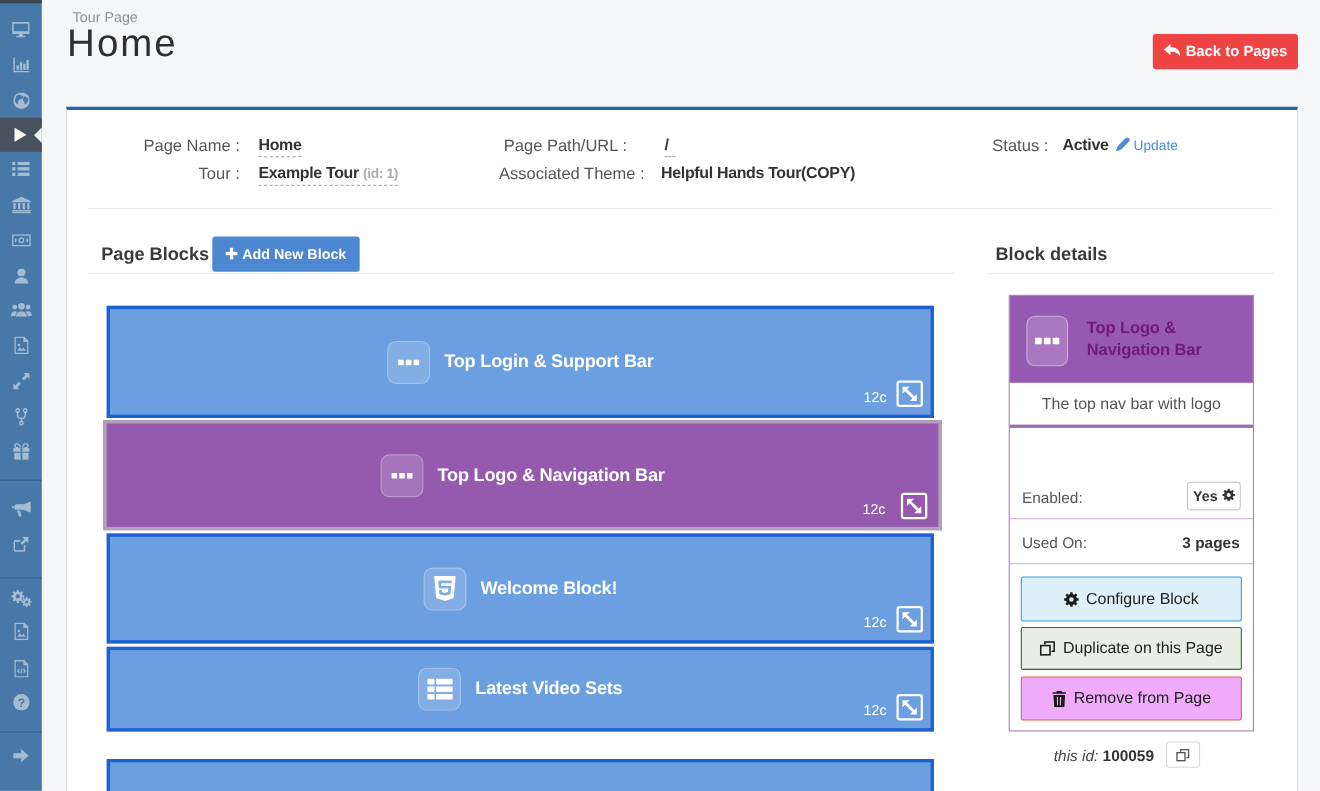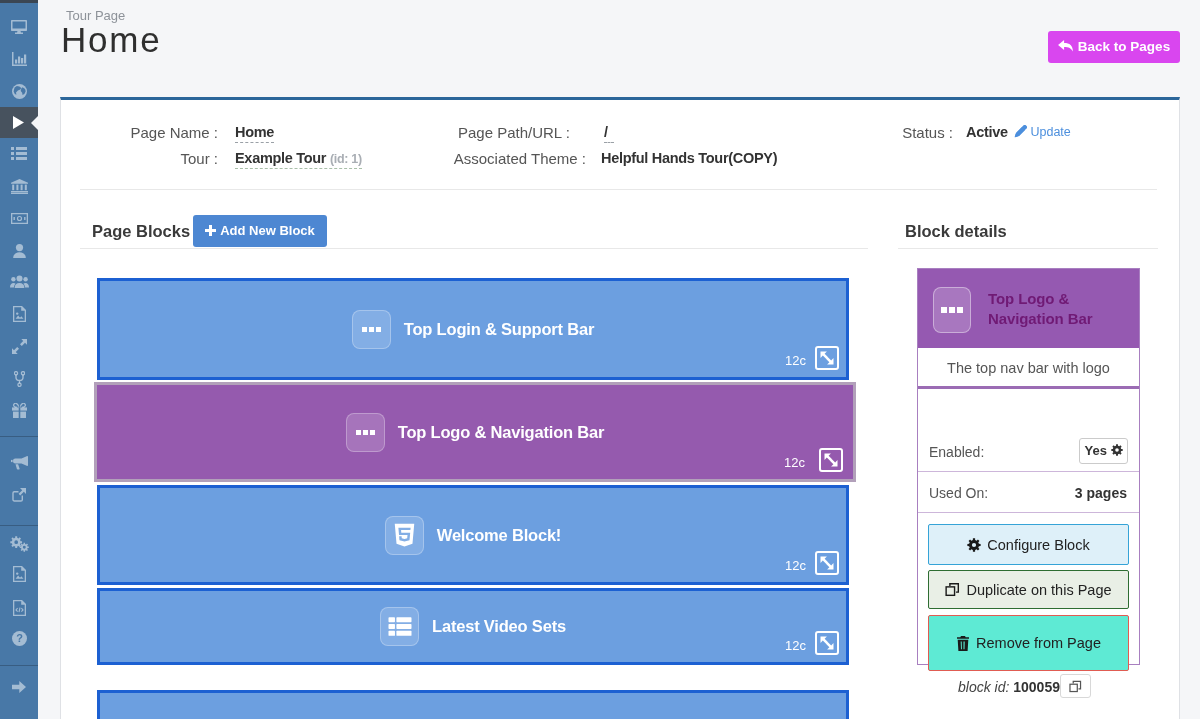--- a/index.html
+++ b/index.html
@@ -12,21 +12,21 @@
   #sidebar .divider { position:absolute; left:0; width:38px; height:1px; background:rgba(0,0,0,0.22); }
   #sidebar .icon { position:absolute; left:0; width:38px; text-align:center; }
   #sidebar .icon svg { display:block; margin:0 auto; fill:rgba(255,255,255,0.5); stroke:none; }
   #sidebar .icon svg [stroke-width] { stroke:rgba(255,255,255,0.5); fill:none; }
   #active-item { position:absolute; left:0; top:107px; width:38px; height:31px; background:#47525e; }
   #active-item .notch { position:absolute; right:0; top:50%; margin-top:-7px; width:0; height:0;
      border-top:7px solid transparent; border-bottom:7px solid transparent; border-right:7px solid #f5f6f8; }
   
   #crumb { position:absolute; left:66px; top:8px; font-size:13px; color:#8d9299; }
   #pagetitle { position:absolute; left:61px; top:20px; font-size:35px; color:#2f2f2f; letter-spacing:1.8px; }
-  #backbtn { position:absolute; left:1048px; top:31px; width:132px; height:32px; background:#d946ef;
+  #backbtn { position:absolute; left:1048px; top:31px; width:132px; height:32px; background:#ef4444;
      border-radius:3px; color:#fff; font-weight:bold; font-size:13.5px; line-height:32px; text-align:center; }
   
   #panel { position:absolute; left:60px; top:97px; width:1120px; height:900px; background:#fff;
      border:1px solid #dfe1e5; border-top:3px solid #2b669a; }
   .lbl { position:absolute; font-size:15px; color:#555; text-align:right; }
   .val { position:absolute; font-size:14.5px; letter-spacing:-0.3px; font-weight:bold; color:#333; }
   .dash { border-bottom:1px dashed #9aa0a6; padding-bottom:2px; }
   .dashg { border-bottom:1px dashed #a9bfa9; padding-bottom:2px; }
   .hr { position:absolute; height:1px; background:#e8e8e8; }
   .h2 { position:absolute; font-size:16.5px; font-weight:bold; color:#3a3a3a; }
@@ -338,26 +338,26 @@
     <svg width="14" height="14" viewBox="0 0 20 20" fill="#1a1a1a">
         <path fill-rule="evenodd" d="M17.01 8.37 L19.47 8.42 L19.47 11.58 L17.01 11.63 L16.11 13.81 L17.81 15.58 L15.58 17.81 L13.81 16.11 L11.63 17.01 L11.58 19.47 L8.42 19.47 L8.37 17.01 L6.19 16.11 L4.42 17.81 L2.19 15.58 L3.89 13.81 L2.99 11.63 L0.53 11.58 L0.53 8.42 L2.99 8.37 L3.89 6.19 L2.19 4.42 L4.42 2.19 L6.19 3.89 L8.37 2.99 L8.42 0.53 L11.58 0.53 L11.63 2.99 L13.81 3.89 L15.58 2.19 L17.81 4.42 L16.11 6.19 Z M13.00 10.00 A3.0 3.0 0 1 0 7.00 10.00 A3.0 3.0 0 1 0 13.00 10.00 Z"></path>
       </svg>
     Configure Block</div>
   <div class="cbtn" style="top:301px; height:39px; background:#e9efe6; border:1px solid #2e6d32;">
     <svg width="15" height="15" viewBox="0 0 16 16" fill="none" stroke="#1a1a1a" stroke-width="1.5">
         <path d="M5.2 4.2V1.8h9v9h-2.5"></path>
         <rect x="1.2" y="5.2" width="9" height="9"></rect>
       </svg>
     Duplicate on this Page</div>
-  <div class="cbtn" style="top:346px; height:56px; background:#5eead4; border:1px solid #e05c52;text-align:center;">
+  <div class="cbtn" style="top:346px; height:40px; background:#f0abfc; border:1px solid #e05c52;text-align:center;">
     <svg width="14" height="15" viewBox="0 0 14 15" fill="#1a1a1a">
         <path d="M5 0h4l.7 1.3H13v1.4H1V1.3h3.3L5 0z"></path>
         <path fill-rule="evenodd" d="M1.7 3.8h10.6L11.6 15H2.4L1.7 3.8zm3 1.8l.3 7.6h.9l-.2-7.6h-1zm2.8 0v7.6h1l.2-7.6h-1.2z"></path>
       </svg>
     Remove from Page</div>
 </div>
-<div class="abs" style="left:958px; top:679px; font-size:14px; color:#444;"><i>block id:</i> <b style="color:#333">100059</b></div>
+<div class="abs" style="left:958px; top:679px; font-size:14px; color:#444;"><i>this id:</i> <b style="color:#333">100059</b></div>
 <div class="abs" style="left:1060px; top:674px; width:31px; height:24px; border:1px solid #d8d8d8; border-radius:3px; background:#fff; text-align:center;">
   <svg width="13" height="13" viewBox="0 0 16 16" fill="none" stroke="#555" stroke-width="1.5" style="margin-top:5px">
       <path d="M5.2 4.2V1.8h9v9h-2.5"></path>
       <rect x="1.2" y="5.2" width="9" height="9"></rect>
     </svg>
 </div>
 
 </body></html>

